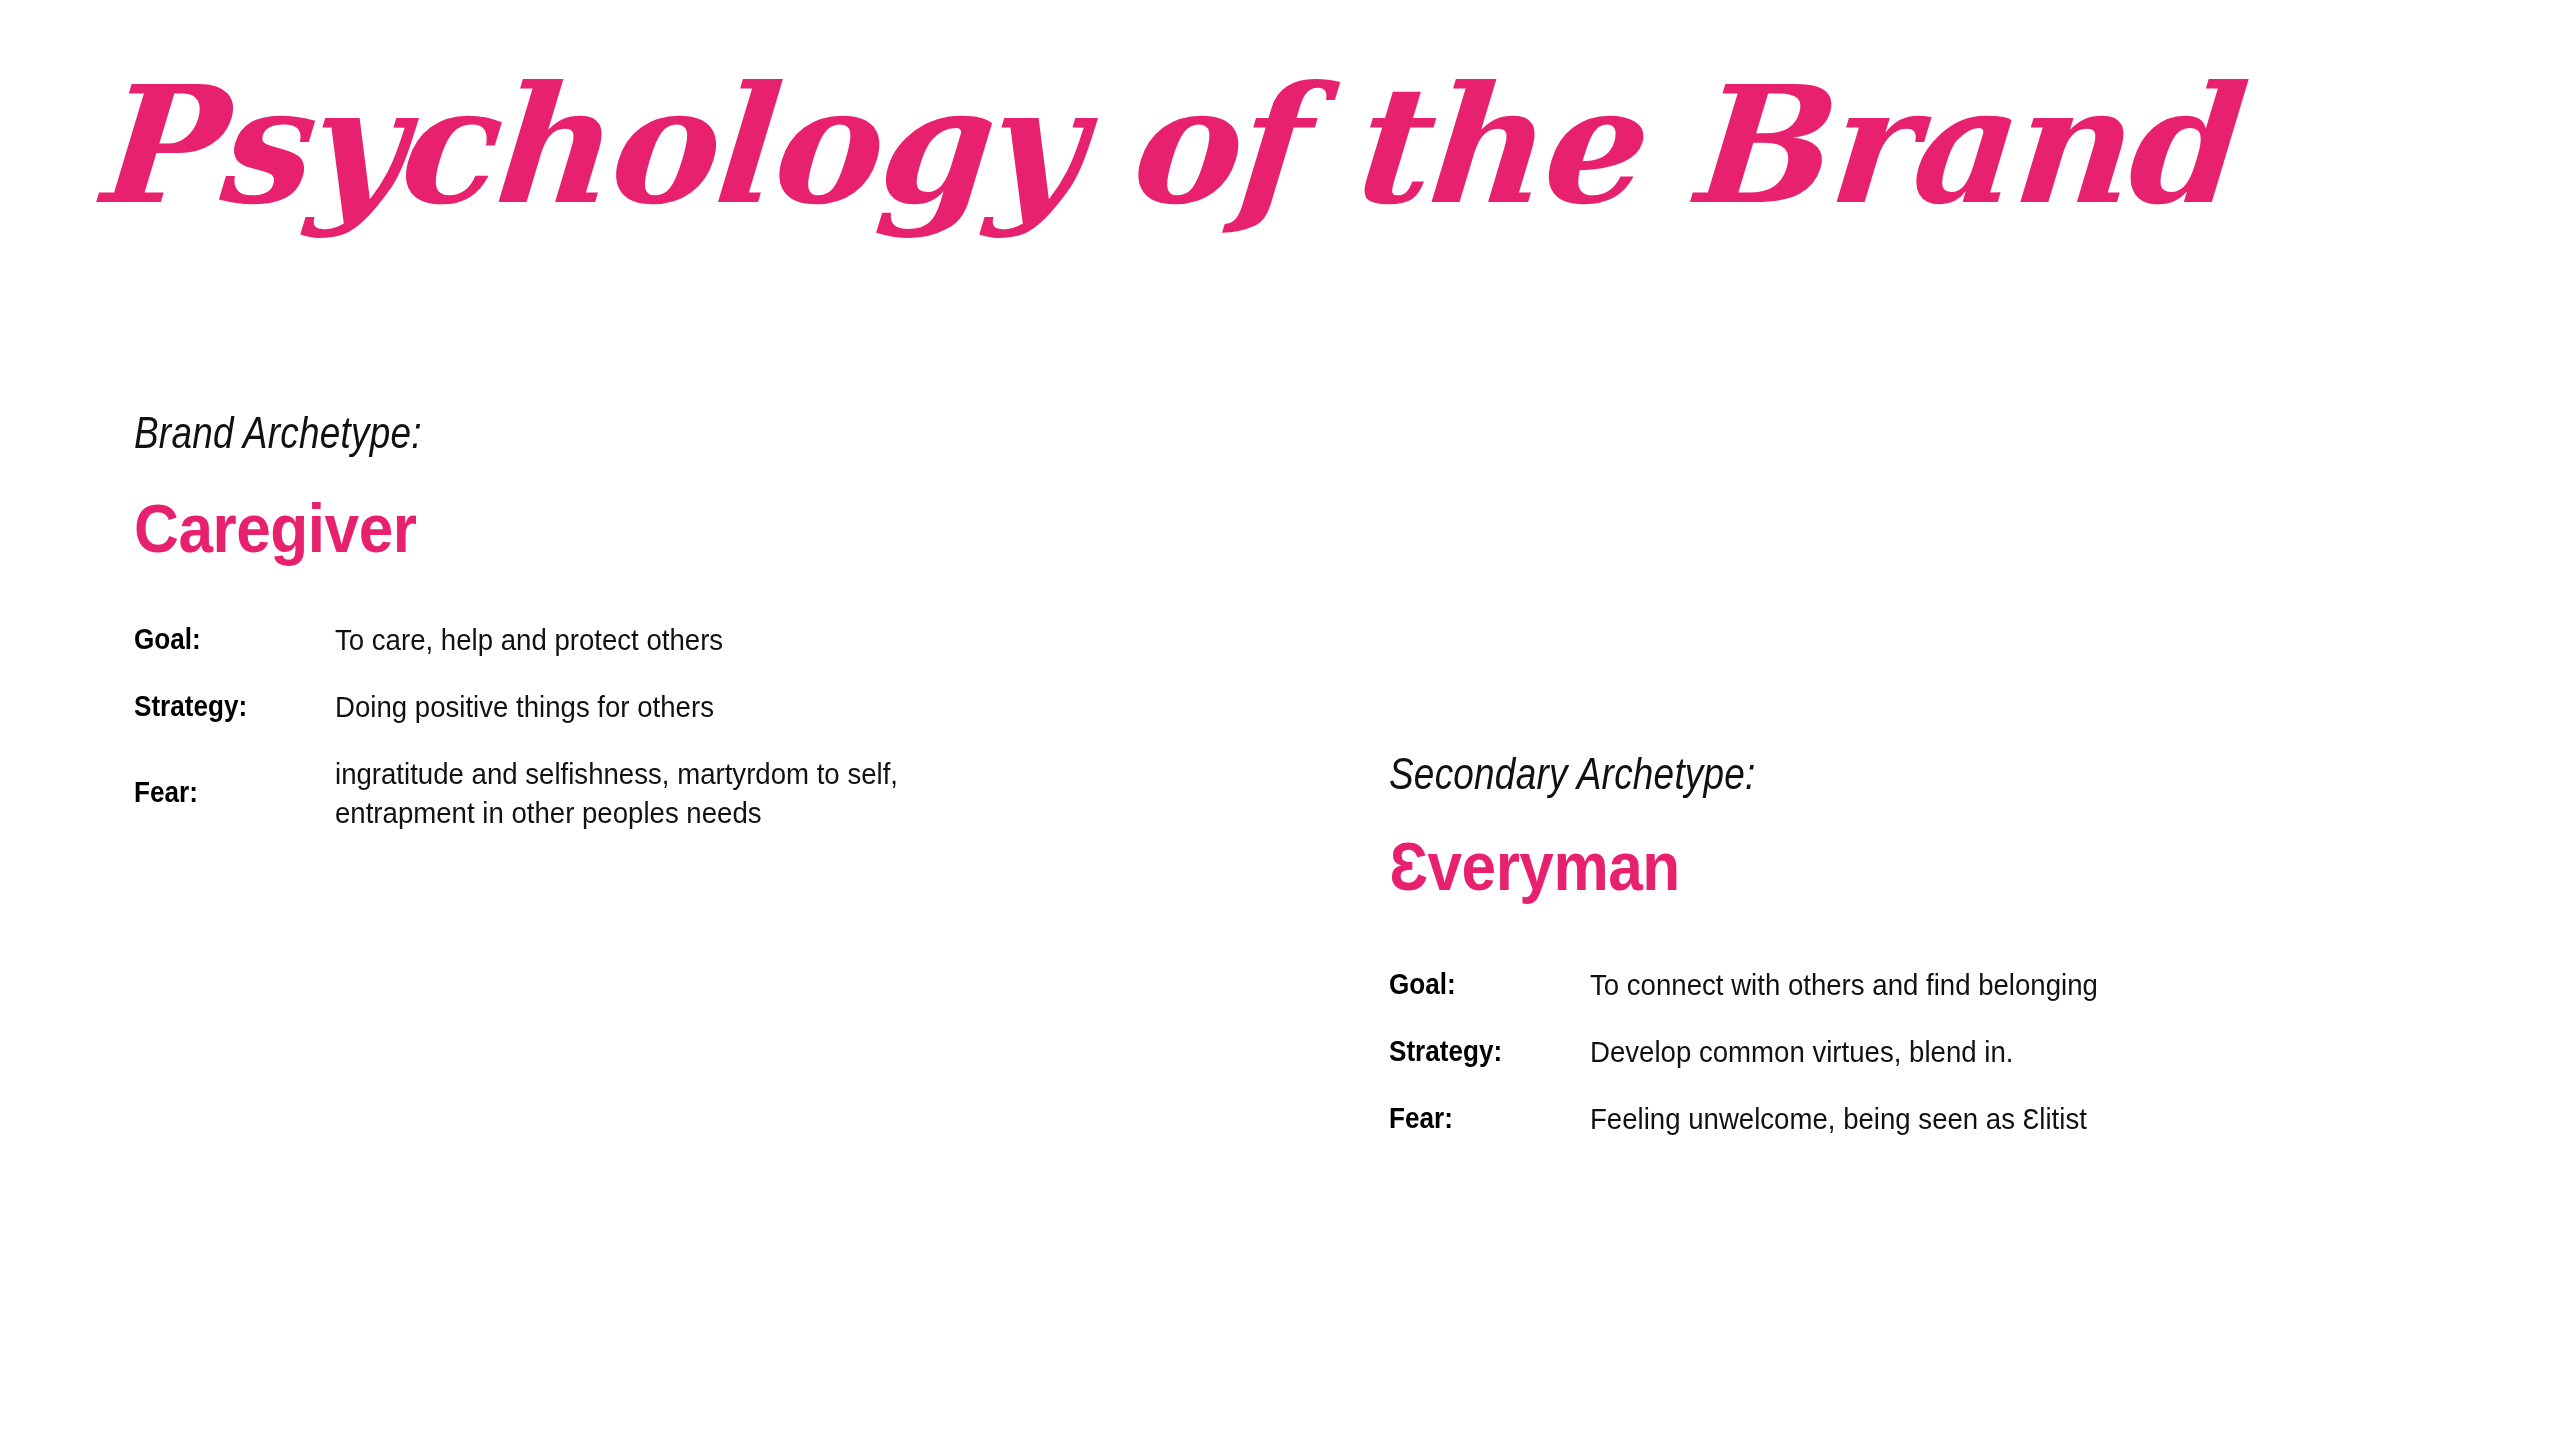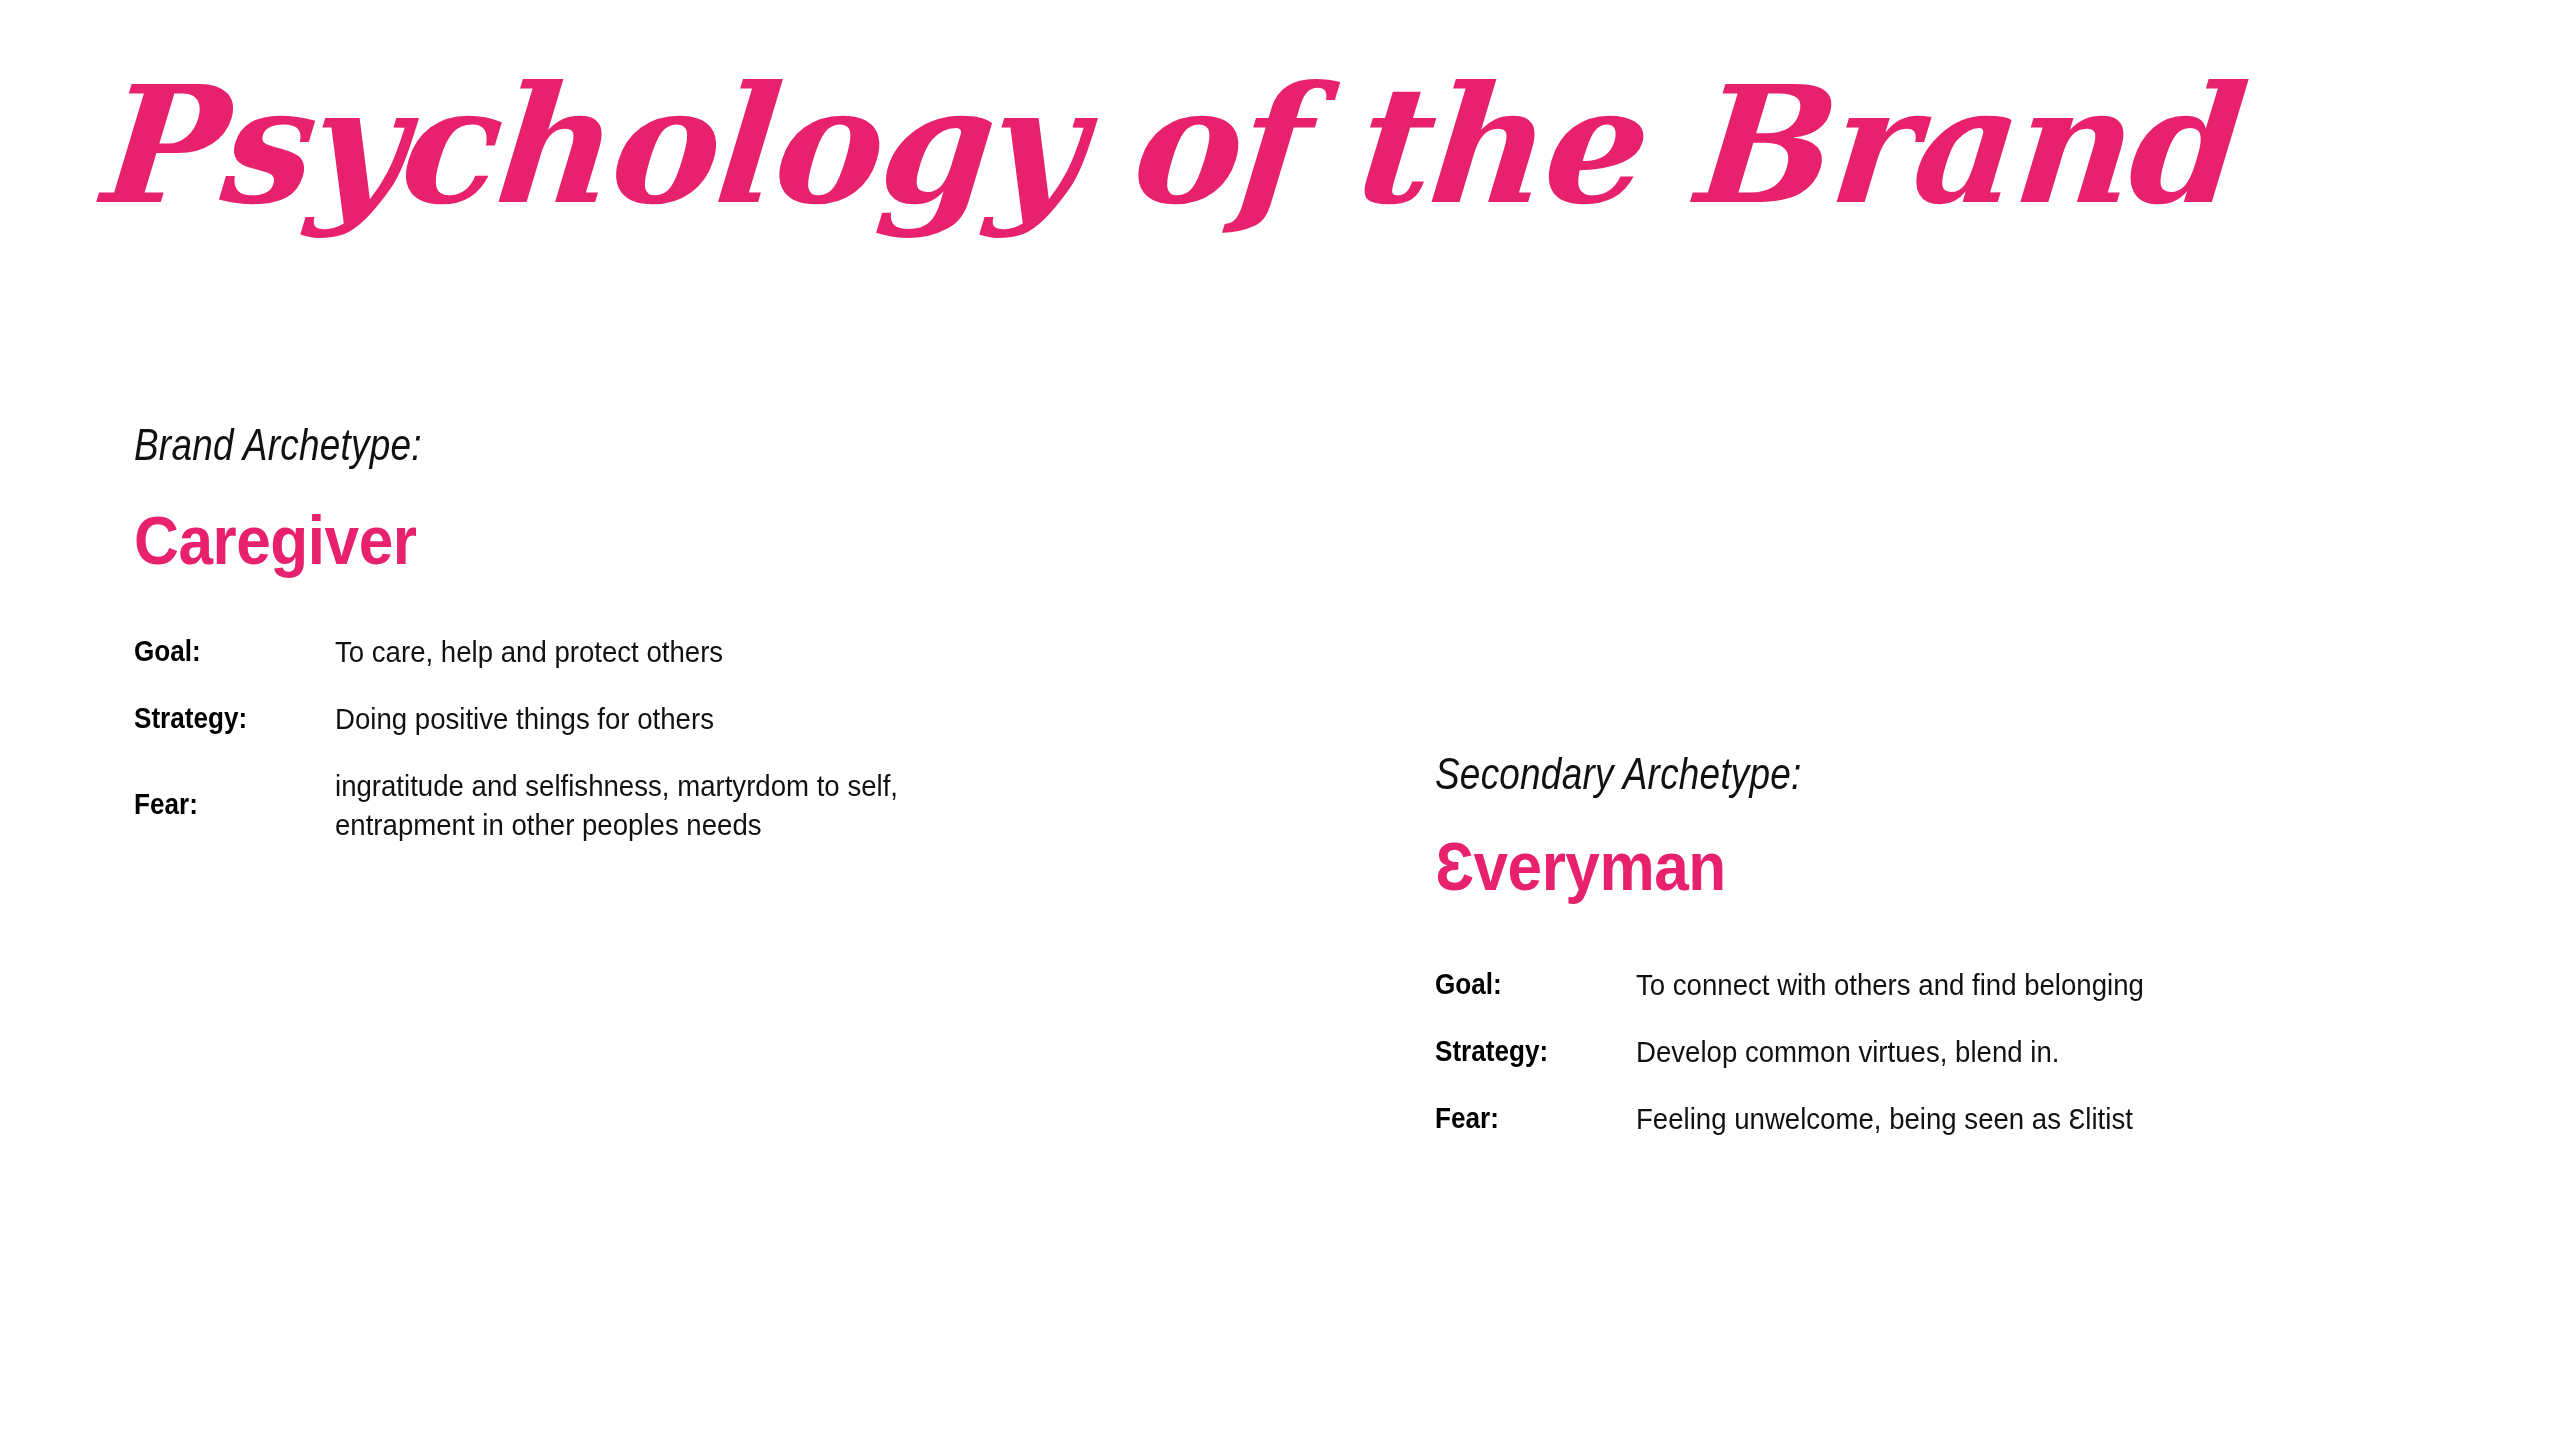--- a/index.html
+++ b/index.html
@@ -35,22 +35,22 @@
     letter-spacing: -3.2px;
     color: #e8216e;
     white-space: nowrap;
     transform: skewX(-6deg);
   }
 
   
   .archetype-block {
     position: absolute;
   }
-  #primary-block  { left: 134px;  top: 422px;  width: 1027px; }
-  #secondary-block{ left: 1435px; top: 751px; width: 1027px; }
+  #primary-block  { left: 134px;  top: 410px;  width: 1027px; }
+  #secondary-block{ left: 1389px; top: 751px; width: 1027px; }
 
   .archetype-kicker {
     font-family: "Liberation Sans", sans-serif;
     font-style: italic;
     font-weight: 400;
     font-size: 45px;
     line-height: 1.0;
     letter-spacing: 0.3px;
     color: #111111;
     white-space: nowrap;

